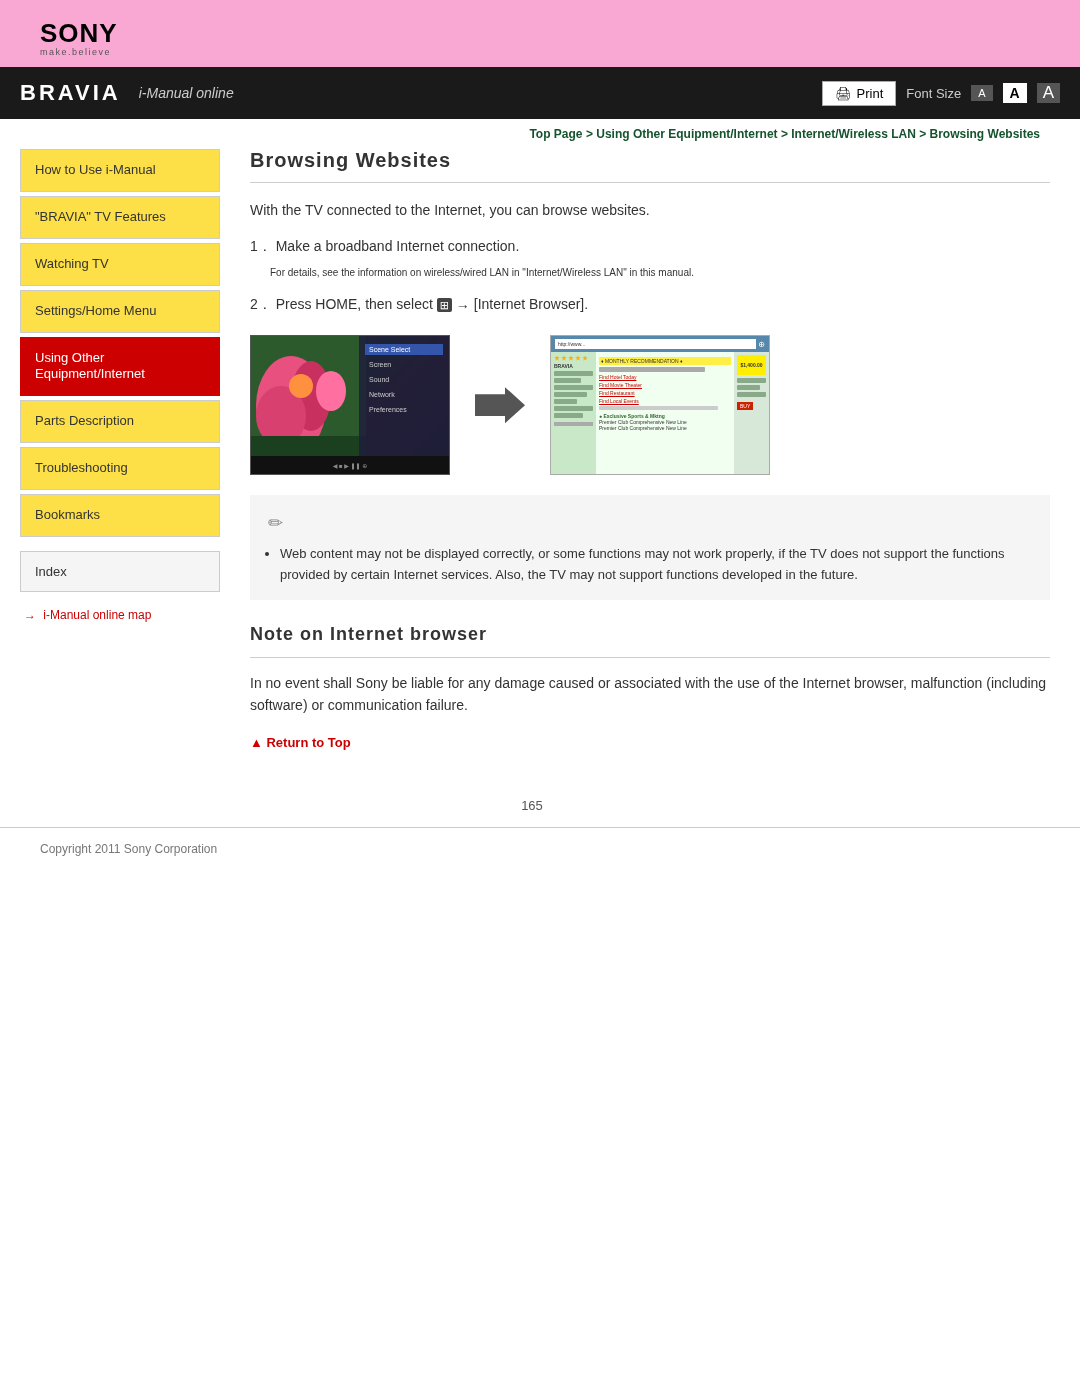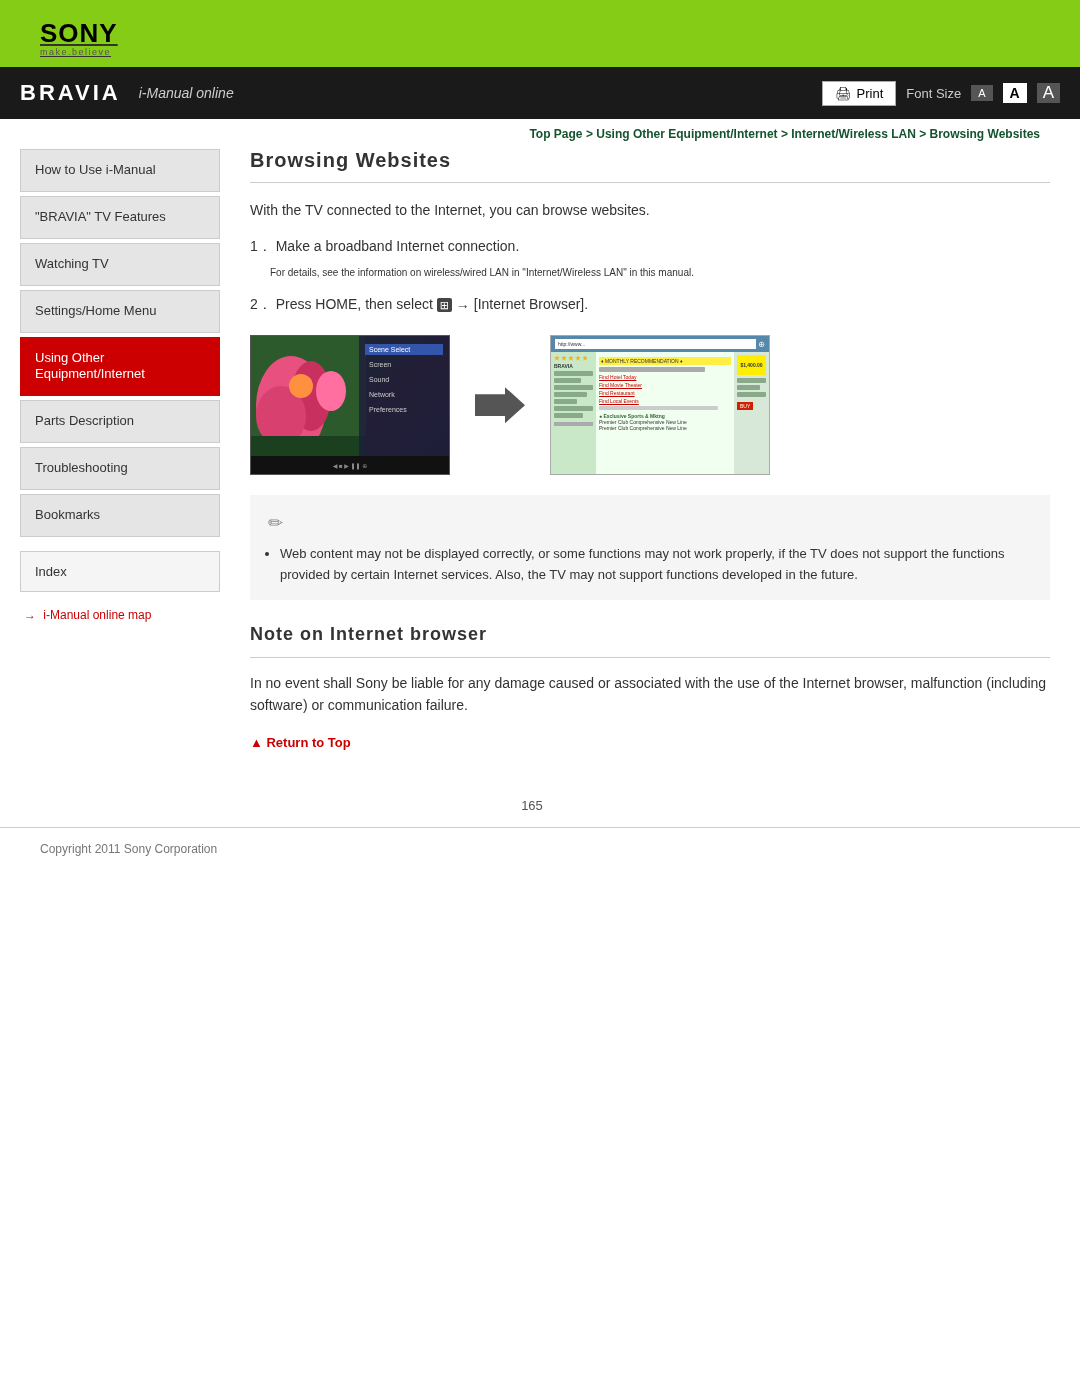--- a/index.html
+++ b/index.html
@@ -8,22 +8,21 @@
       background: #fff;
       color: #333;
       width: 1080px;
       min-height: 1397px;
       font-size: 14px;
     }
 
     
     .top-header {
       padding: 18px 16px 10px 40px;
-      background: #84cc16;
-      text-decoration: underline;
+      background: #f9a8d4;
     }
     .sony-logo {
       display: flex;
       flex-direction: column;
       align-items: flex-start;
     }
     .sony-logo-text {
       font-size: 26px;
       font-weight: 900;
       letter-spacing: 1px;
@@ -125,21 +124,21 @@
     .sidebar {
       width: 200px;
       flex-shrink: 0;
     }
     .sidebar-item {
       border: 1px solid #ccc;
       padding: 12px 14px;
       margin-bottom: 4px;
       font-size: 13px;
       cursor: pointer;
-      background: #e5e5e5;
+      background: #fde047;
       color: #333;
       line-height: 1.3;
     }
     .sidebar-item.active {
       background: #cc0000;
       color: #fff;
       border-color: #cc0000;
     }
     .sidebar-index {
       border: 1px solid #ccc;

